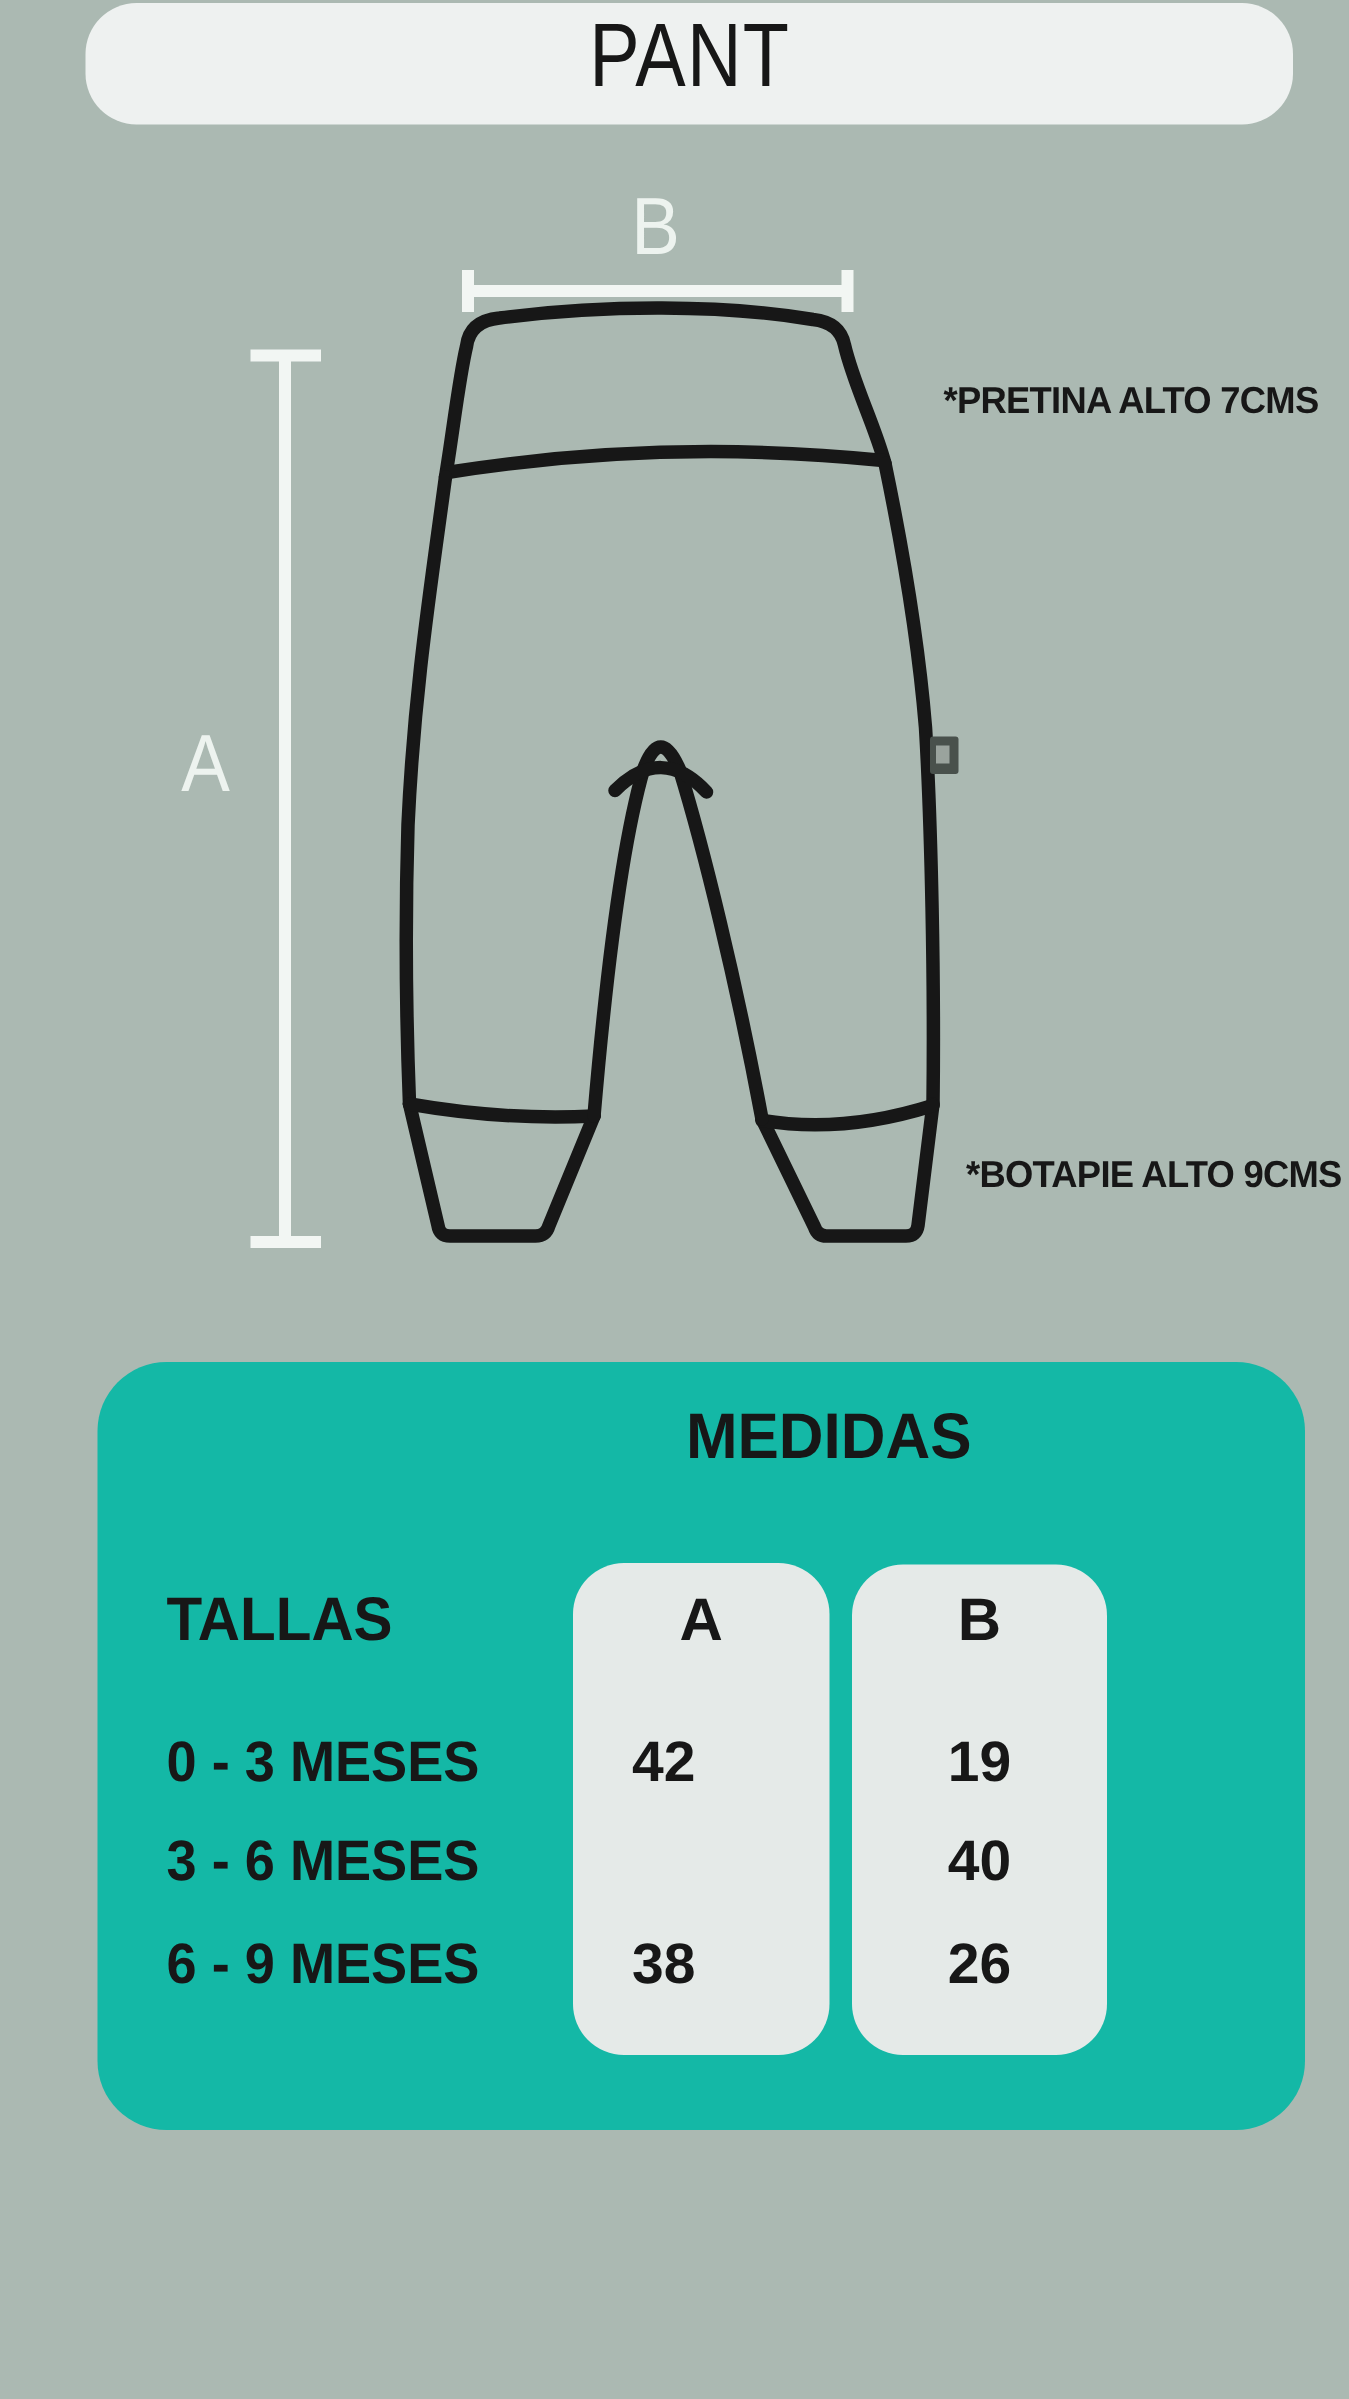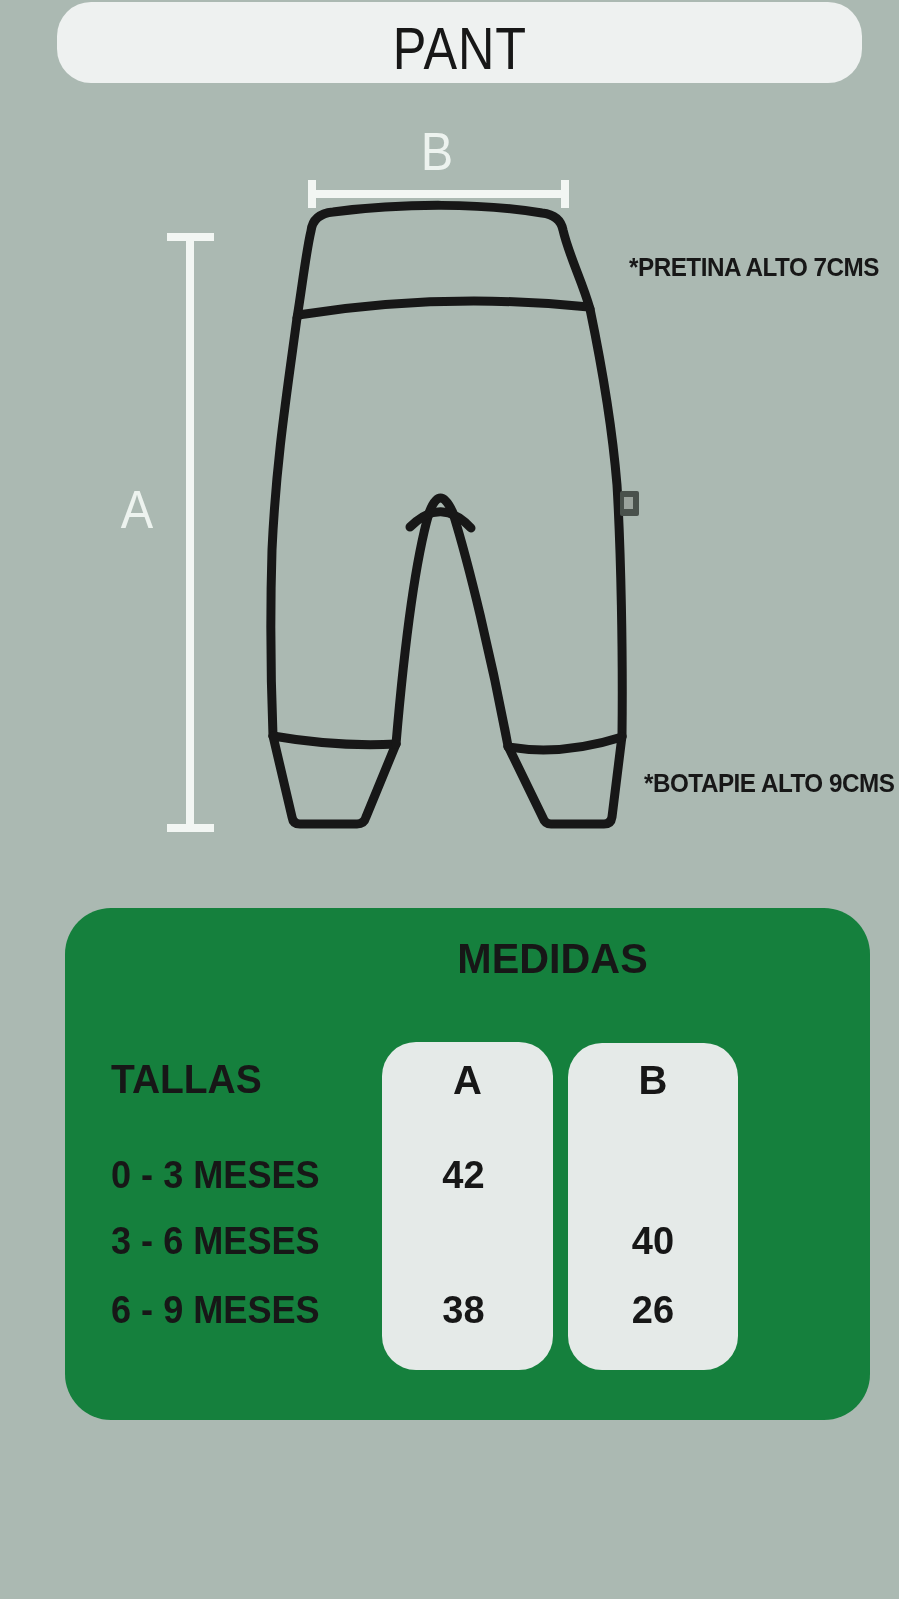--- a/index.html
+++ b/index.html
@@ -10,21 +10,21 @@
   .stage{
     position:relative;
     width:899px;height:1599px;
     background:#abb9b2;
     overflow:hidden;
   }
   
   .title-box{
     position:absolute;left:57px;top:2px;width:805px;height:81px;
     background:#eef1f0;border-radius:34px;
-    display:flex;align-items:flex-end;justify-content:center;
+    display:flex;align-items:flex-start;justify-content:center;
   }
   .title-box .title-text{
     font-size:60px;font-weight:400;color:#171717;
     transform:scaleX(0.84);transform-origin:center;
     letter-spacing:1px;
   }
   
   .diagram-svg{position:absolute;left:0;top:0;}
   .dim-label{
     position:absolute;color:#edf3ef;font-size:54px;font-weight:400;
@@ -36,21 +36,21 @@
   .annotation{
     position:absolute;color:#171717;font-size:25px;font-weight:700;
     letter-spacing:-0.5px;white-space:nowrap;
     transform:scaleX(0.97);transform-origin:left;
   }
   .annotation-pretina{left:629px;top:253px;}
   .annotation-botapie{left:644px;top:769px;}
   
   .panel{
     position:absolute;left:65px;top:908px;width:805px;height:512px;
-    background:#15803d;border-radius:46px;
+    background:#14b8a6;border-radius:46px;
   }
   .panel-title{
     position:absolute;left:300px;top:26px;width:375px;
     text-align:center;font-size:43px;font-weight:700;color:#171717;
     transform:scaleX(0.96);transform-origin:center;
   }
   .col-bg{position:absolute;background:#e5eae8;border-radius:34px;}
   .col-a-bg{left:317px;top:134px;width:171px;height:328px;}
   .col-b-bg{left:503px;top:135px;width:170px;height:327px;}
   .tallas-header{
@@ -66,21 +66,21 @@
   .col-header-b{left:503px;width:170px;}
   .row-label{
     position:absolute;left:46px;
     font-size:38px;font-weight:700;color:#171717;white-space:nowrap;
     transform:scaleX(0.95);transform-origin:left;
   }
   .cell-val{
     position:absolute;text-align:center;
     font-size:38px;font-weight:700;color:#171717;
   }
-  .cell-a{left:331px;width:135px;}
+  .cell-a{left:310px;width:135px;}
   .cell-b{left:503px;width:170px;}
   .row-0{top:246px;} .row-1{top:312px;} .row-2{top:381px;}
 </style>
 </head>
 <body>
 
 <div class="stage">
 
   <div class="title-box">
     <div class="title-text">PANT</div>
@@ -134,20 +134,21 @@
 
     <div class="col-bg col-a-bg"></div>
     <div class="col-bg col-b-bg"></div>
 
     <div class="tallas-header">TALLAS</div>
     <div class="col-header col-header-a">A</div>
     <div class="col-header col-header-b">B</div>
 
     <div class="row-label row-0">0 - 3 MESES</div>
     <div class="cell-val cell-a row-0">42</div>
+    <div class="cell-val cell-b row-0">19</div>
 
     <div class="row-label row-1">3 - 6 MESES</div>
     <div class="cell-val cell-b row-1">40</div>
 
     <div class="row-label row-2">6 - 9 MESES</div>
     <div class="cell-val cell-a row-2">38</div>
     <div class="cell-val cell-b row-2">26</div>
   </div>
 
 </div>

